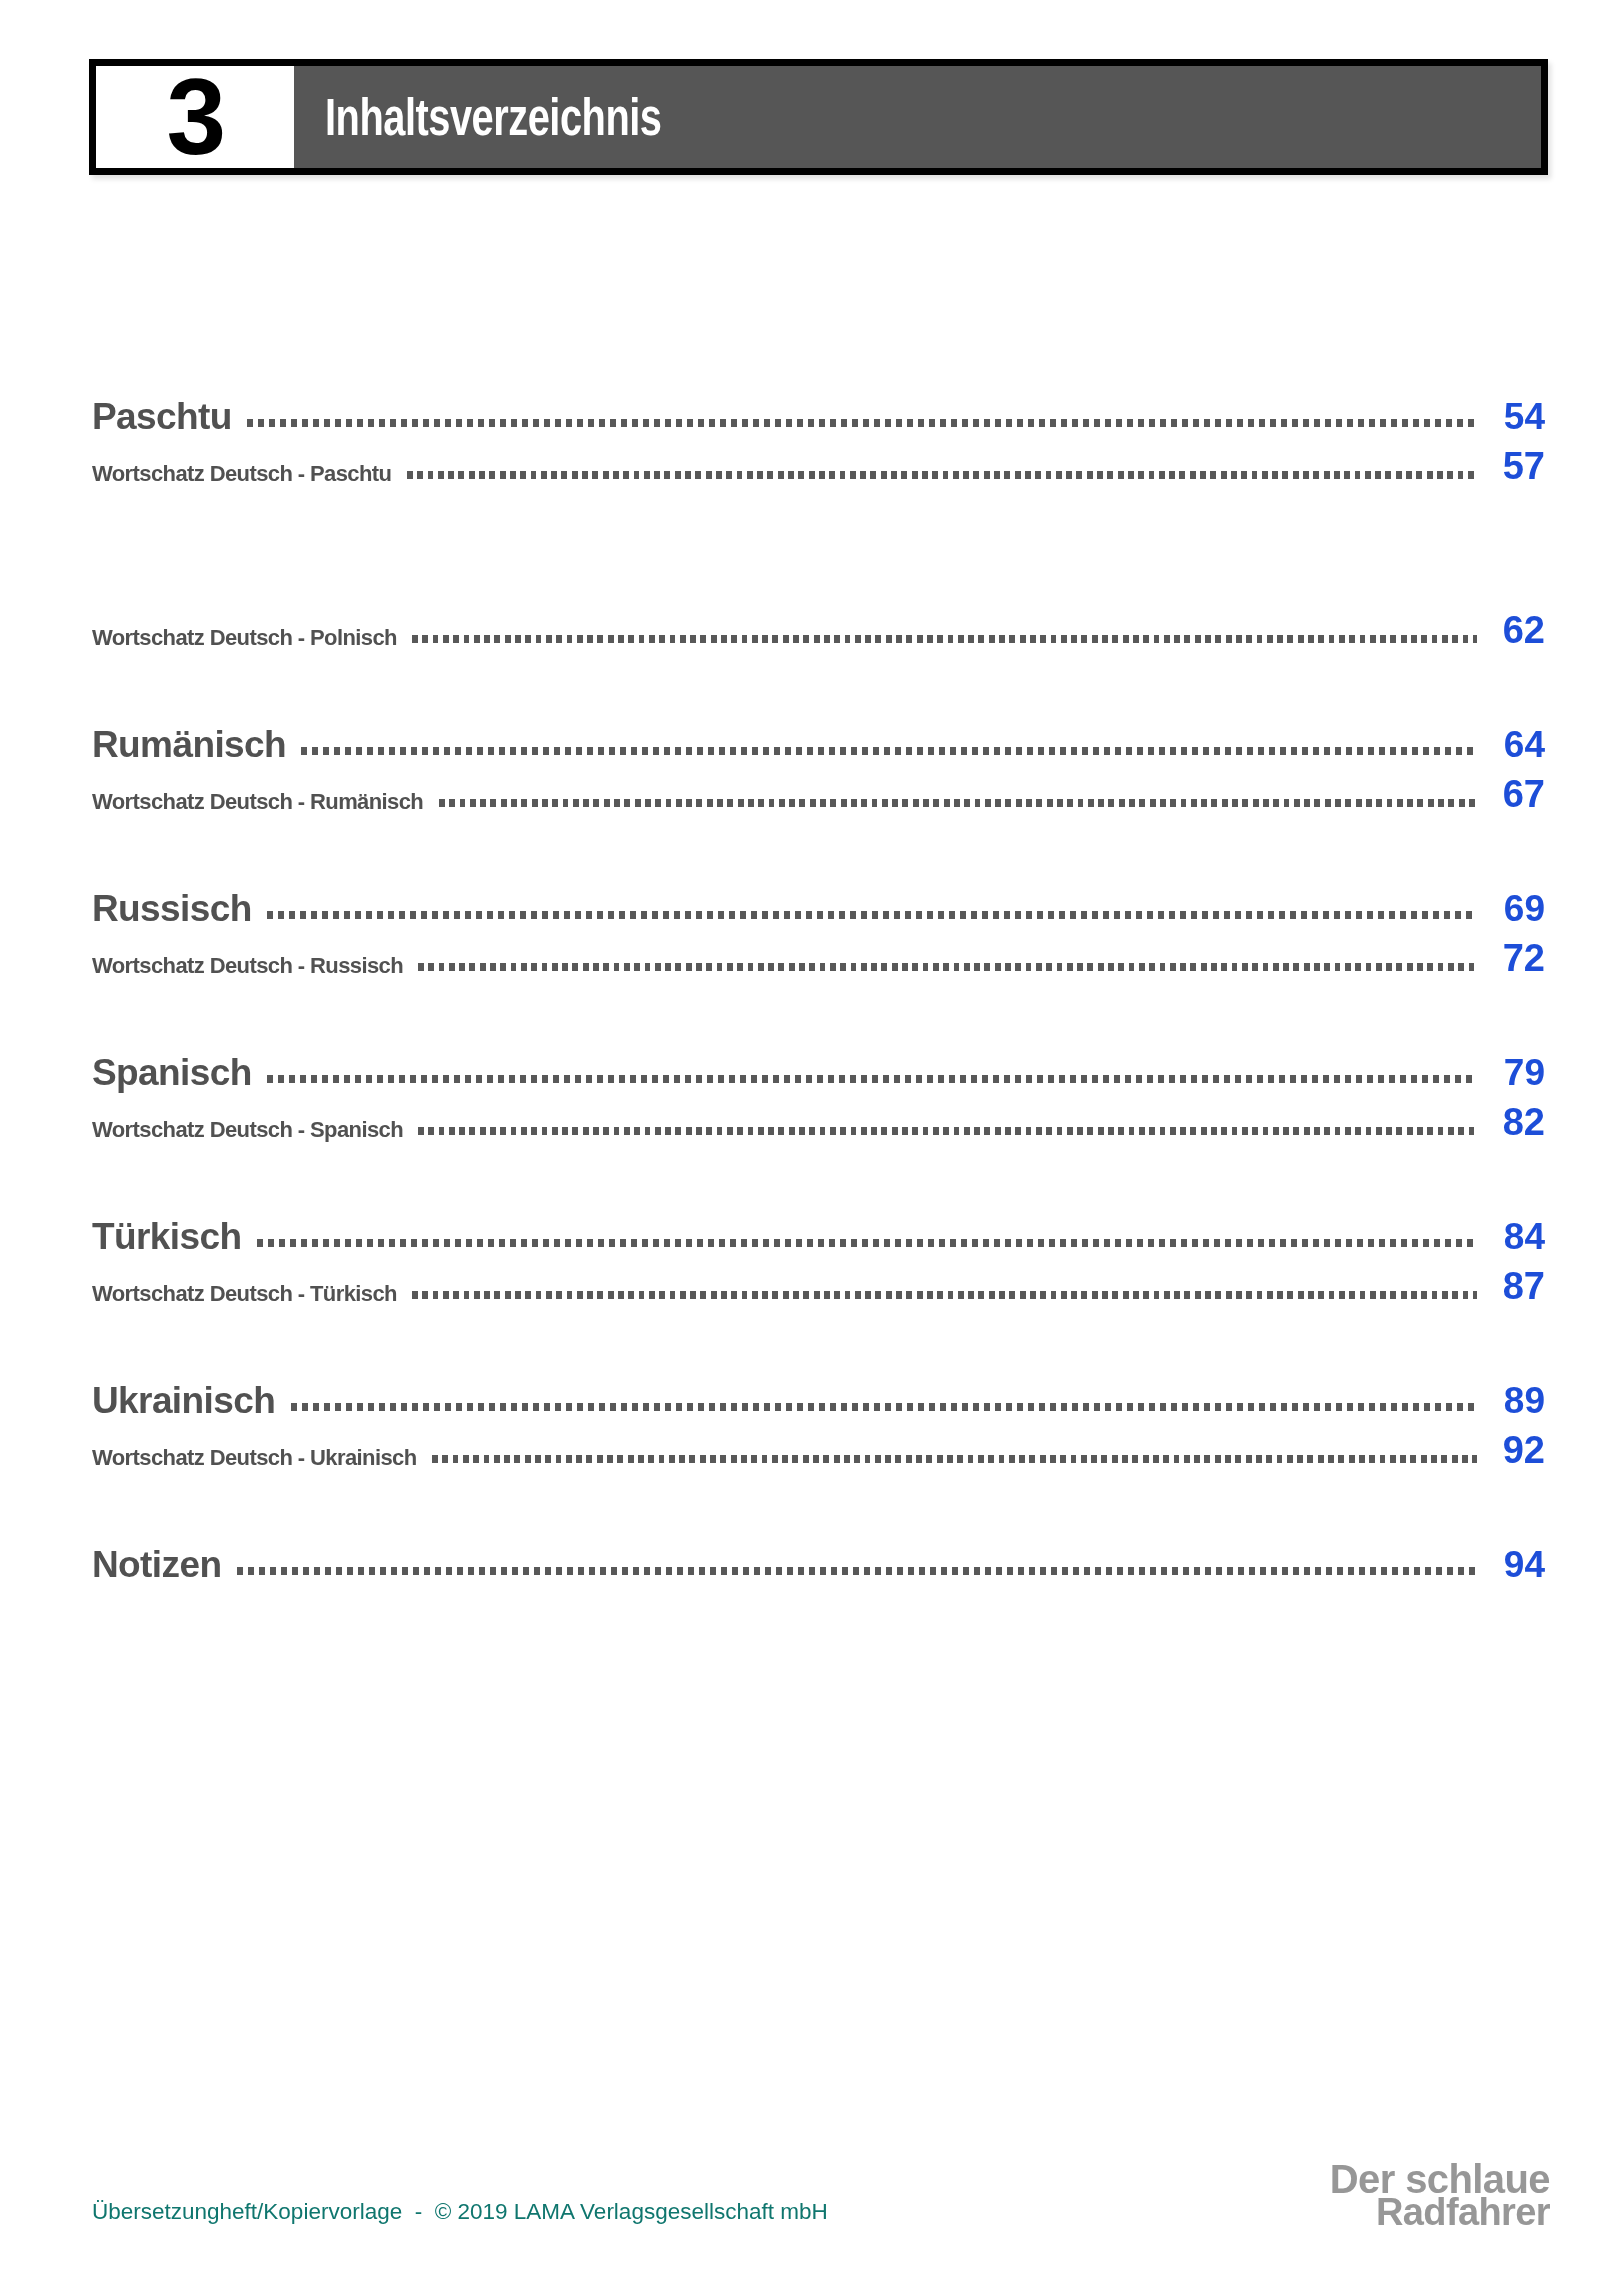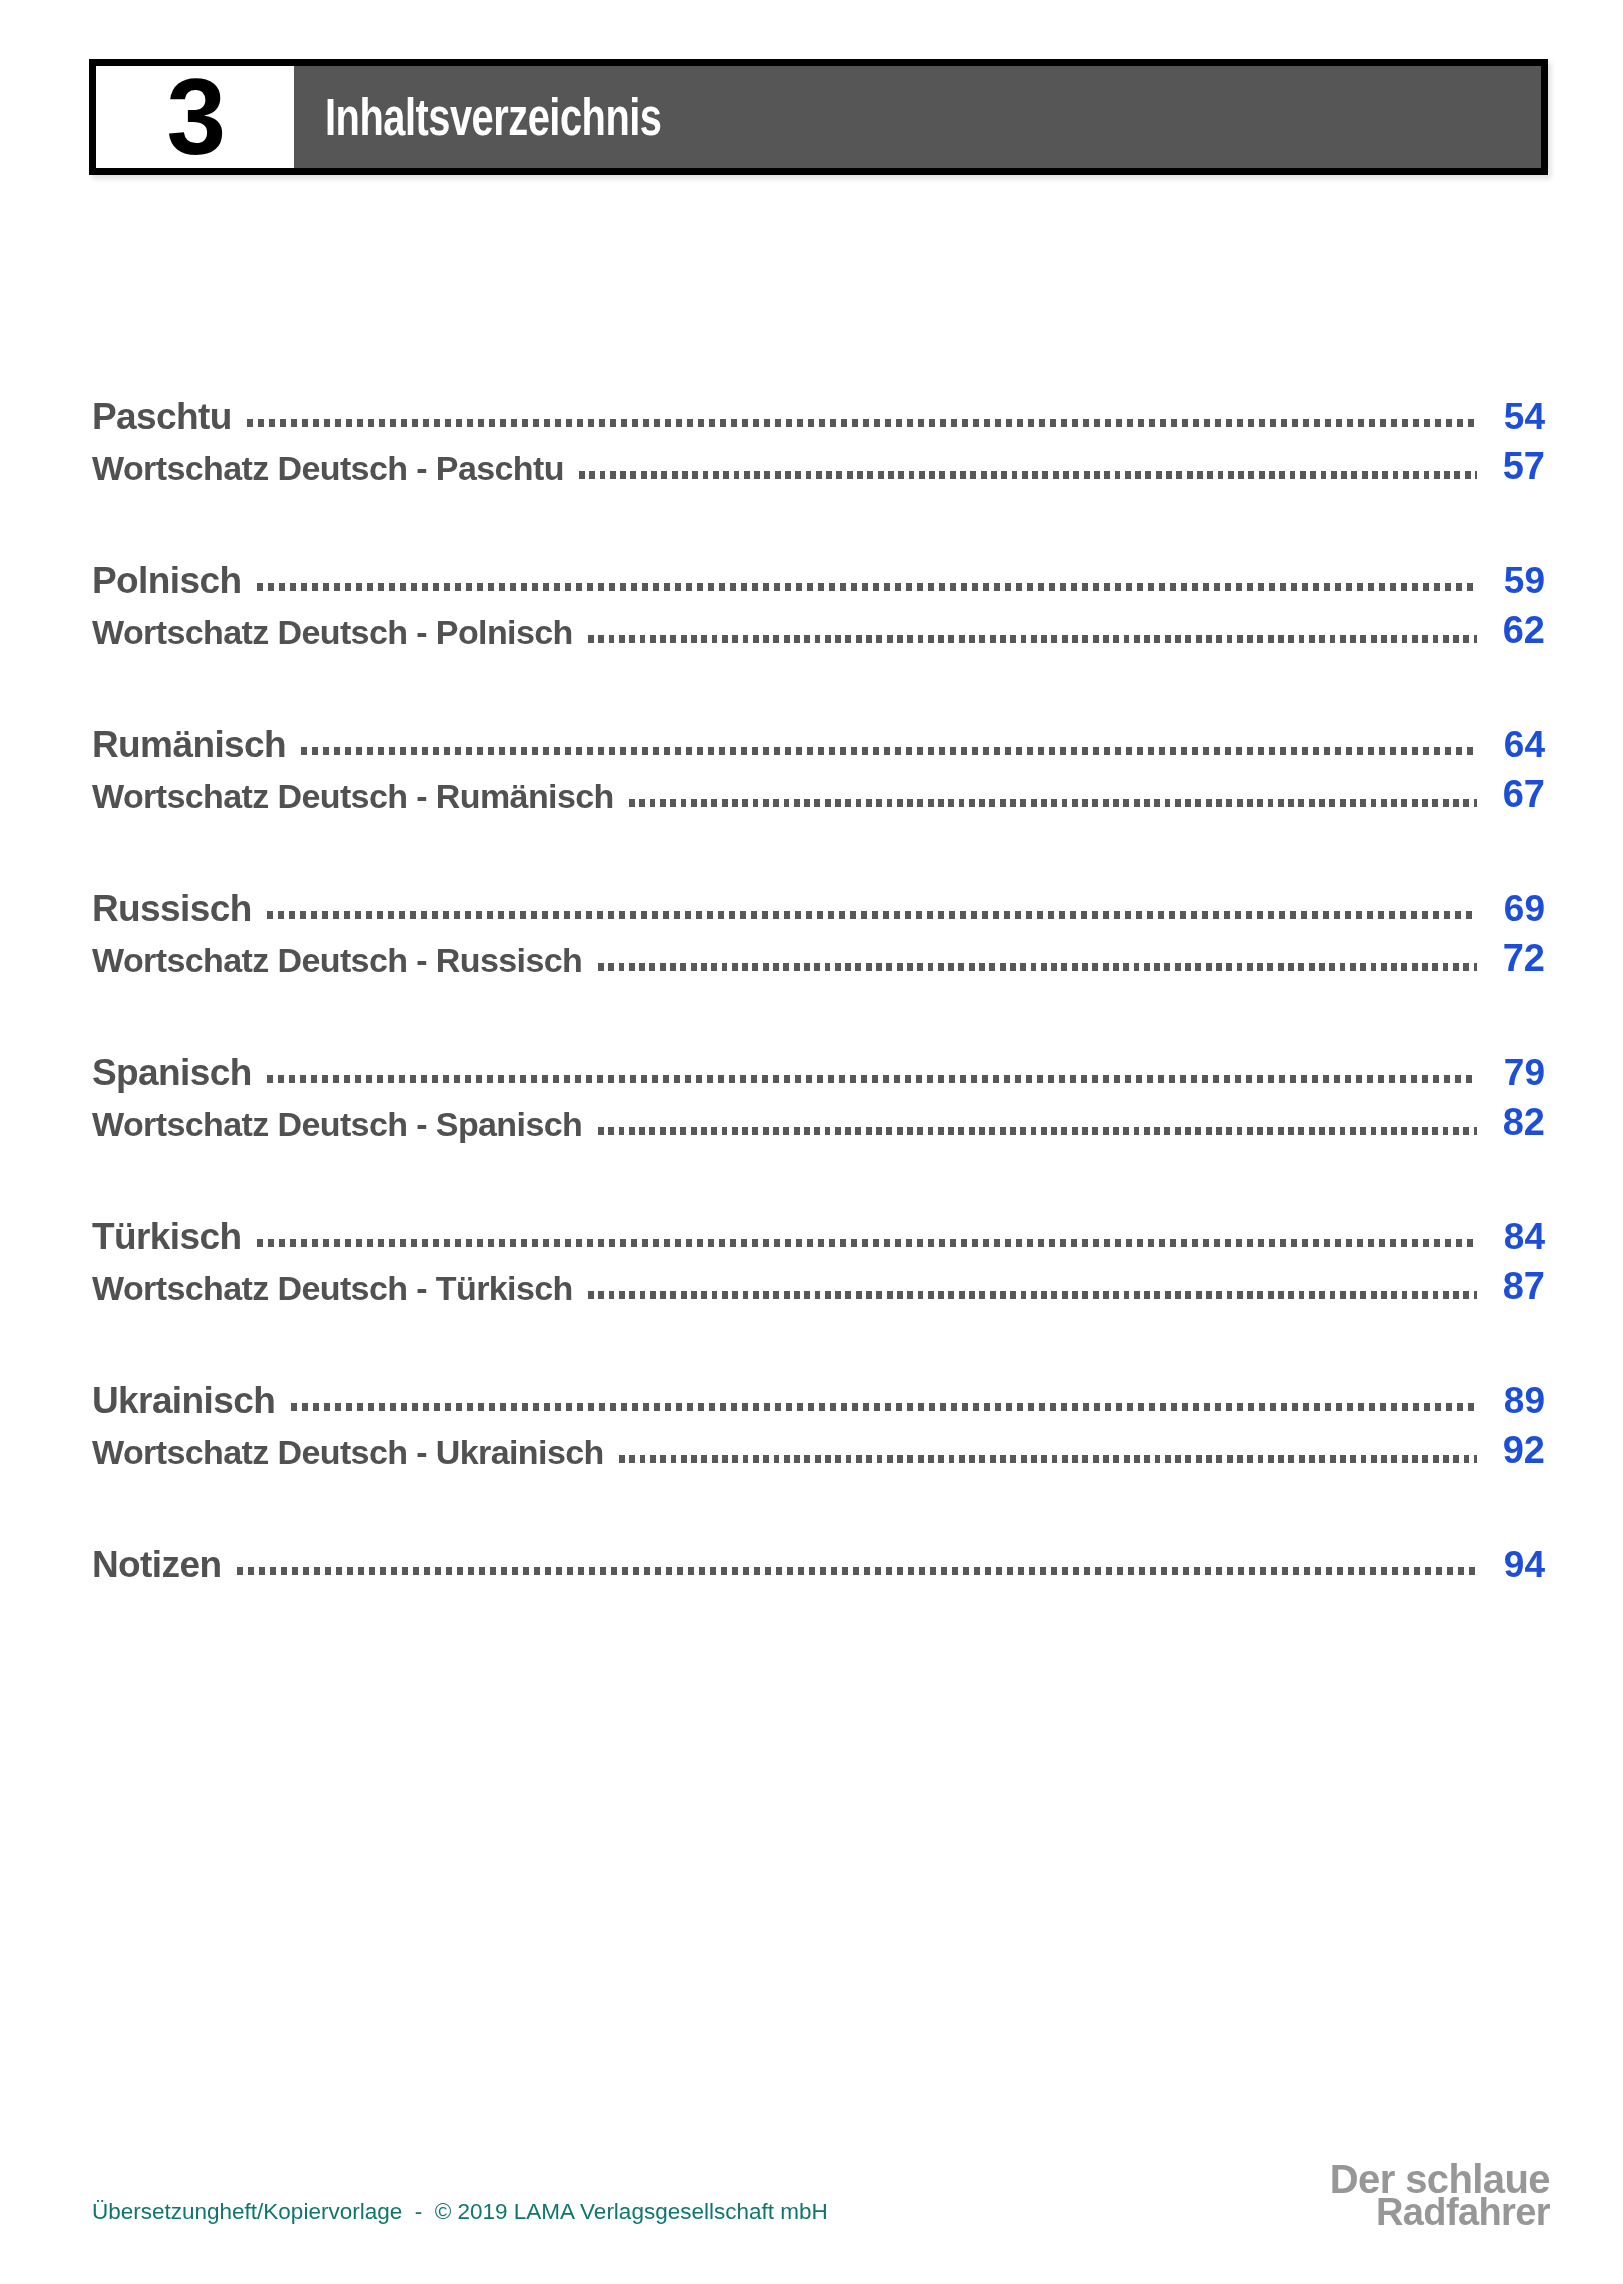--- a/index.html
+++ b/index.html
@@ -55,21 +55,21 @@
     display:flex; align-items:flex-end;
     white-space:nowrap;
   }
   .toc-row.main { top:0; }
   .toc-row.sub  { top:49px; }
   .toc-label {
     font-weight:bold; color:#515151; line-height:1;
     letter-spacing:-0.6px;
   }
   .main .toc-label { font-size:37px; }
-  .sub  .toc-label { font-size:34px;text-align:right; }
+  .sub  .toc-label { font-size:22px;text-align:right; }
   .toc-leader {
     flex:1;
     align-self:flex-end;
     margin:0 13px 0 15.4px;
   }
   .main .toc-leader {
     height:8.3px; margin-bottom:7.7px;
     background-image:repeating-linear-gradient(to right,#585858 0 6.4px,transparent 6.4px 11px);
   }
   .sub .toc-leader {
@@ -121,25 +121,20 @@
         <span class="toc-leader"></span>
         <span class="toc-page">54</span>
       </div>
       <div class="toc-row sub">
         <span class="toc-label">Wortschatz Deutsch - Paschtu</span>
         <span class="toc-leader"></span>
         <span class="toc-page">57</span>
       </div>
     </div>
     <div class="toc-group">
-      <div class="toc-row main">
-        <span class="toc-label">Polnisch</span>
-        <span class="toc-leader"></span>
-        <span class="toc-page">59</span>
-      </div>
       <div class="toc-row sub">
         <span class="toc-label">Wortschatz Deutsch - Polnisch</span>
         <span class="toc-leader"></span>
         <span class="toc-page">62</span>
       </div>
     </div>
     <div class="toc-group">
       <div class="toc-row main">
         <span class="toc-label">Rumänisch</span>
         <span class="toc-leader"></span>

